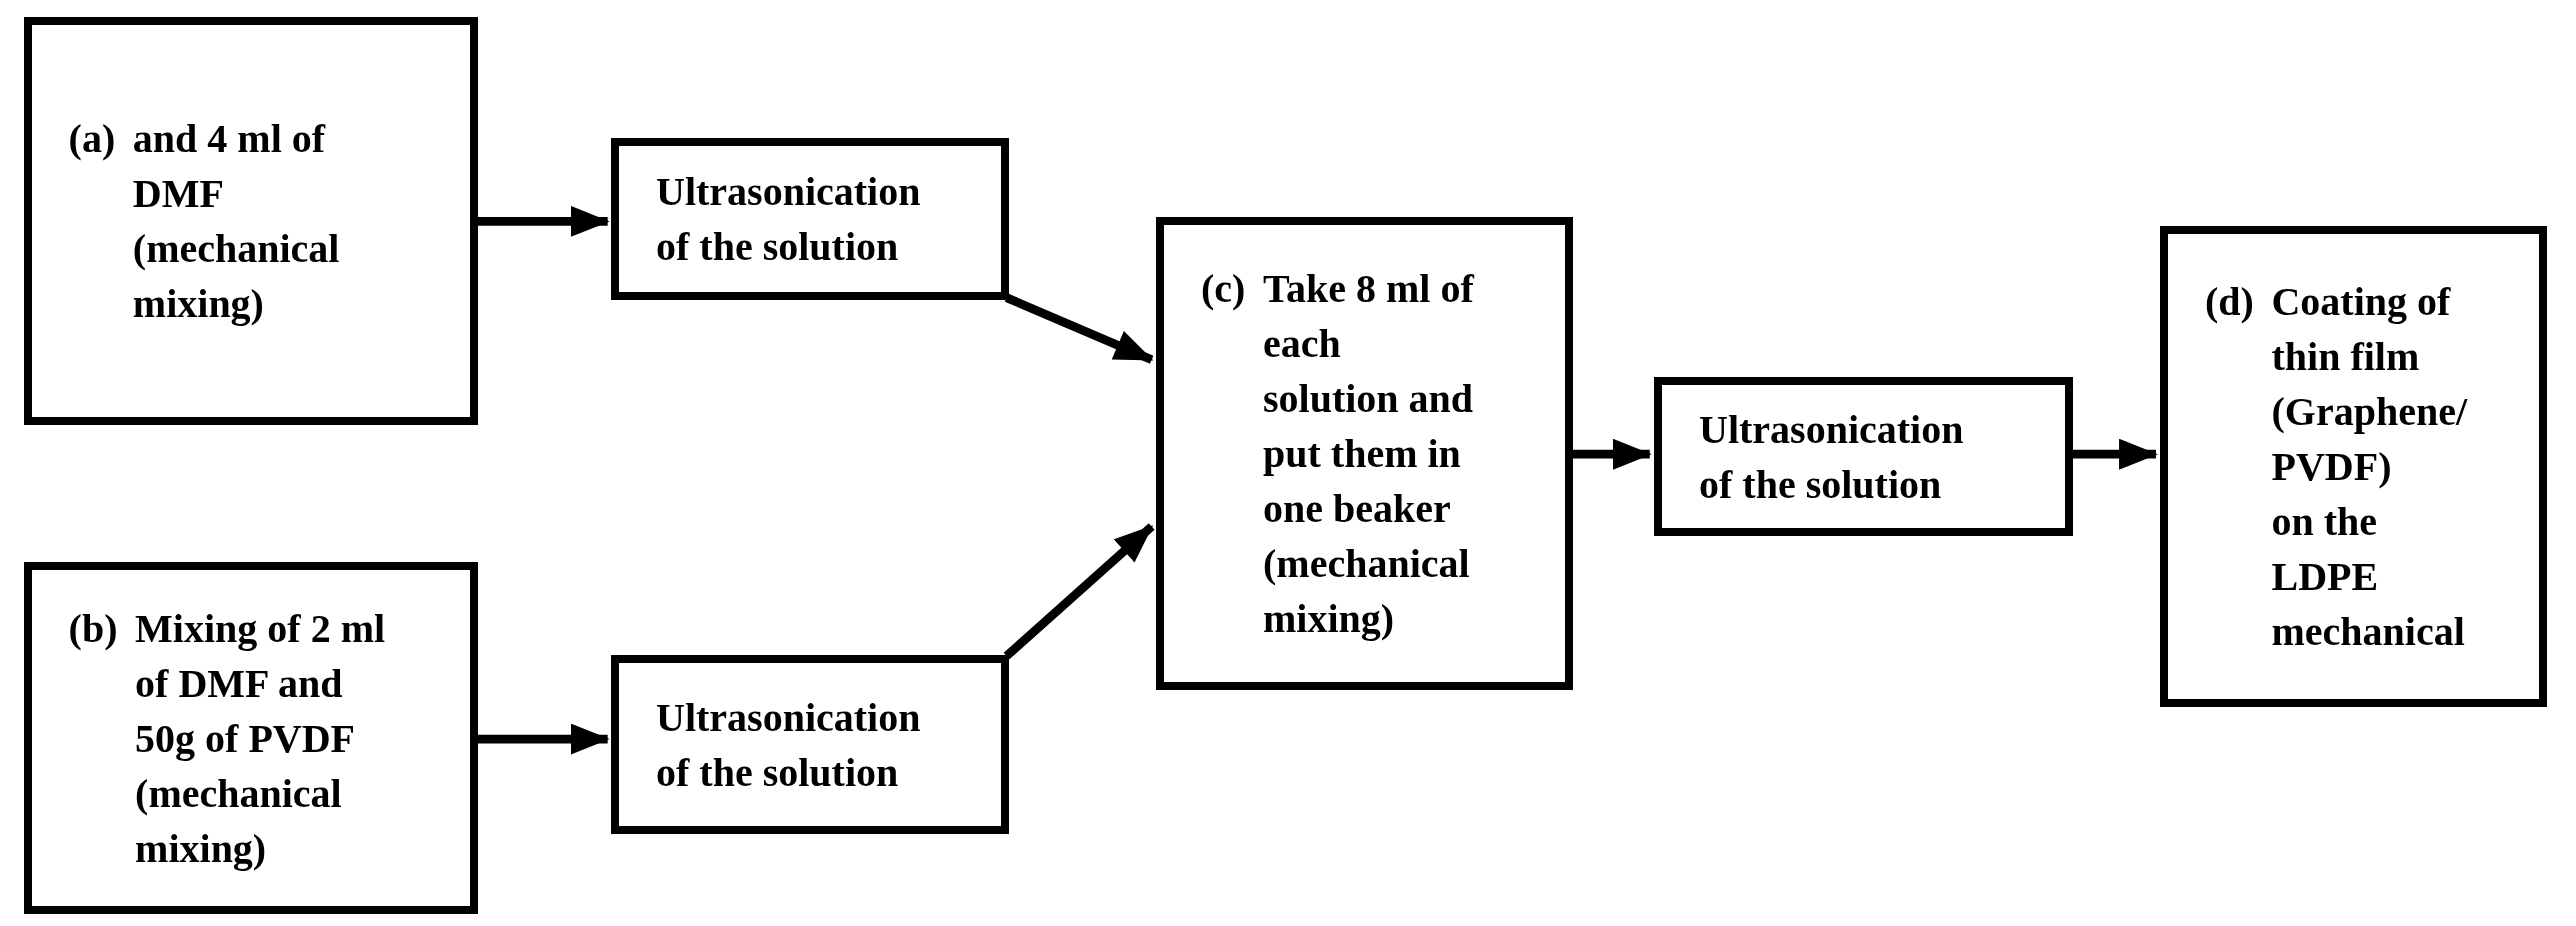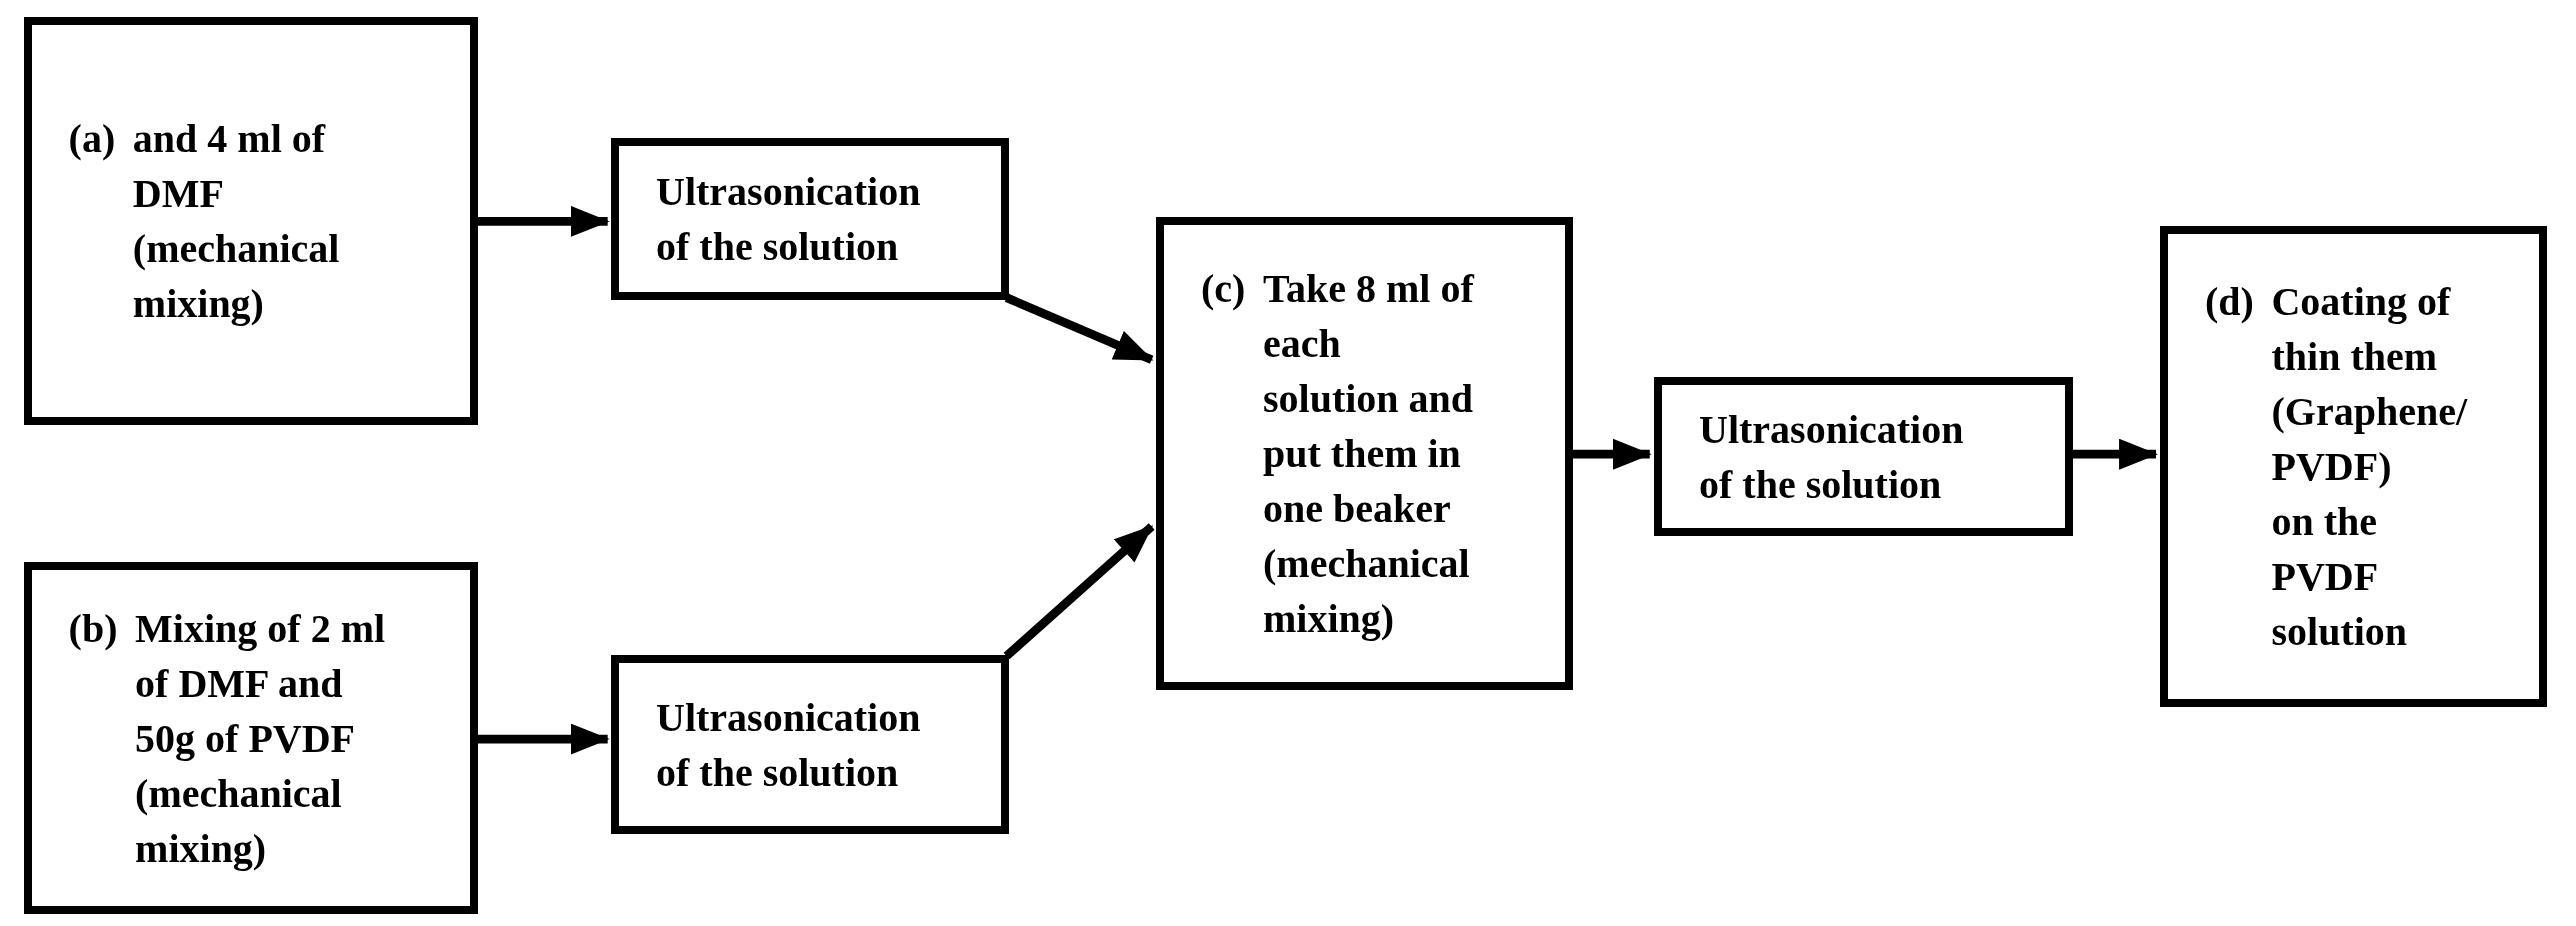--- a/index.html
+++ b/index.html
@@ -144,24 +144,24 @@
         <div>of the solution</div>
       </div>
     </div>
   </div>
 
   <div class="box" id="box-d">
     <div class="label">
       <span class="prefix">(d)</span>
       <div class="lines">
         <div>Coating of</div>
-        <div>thin them</div>
+        <div>thin film</div>
         <div>(Graphene/</div>
         <div>PVDF)</div>
         <div>on the</div>
-        <div>PVDF</div>
-        <div>solution</div>
+        <div>LDPE</div>
+        <div>mechanical</div>
       </div>
     </div>
   </div>
 
 </div>
 
 
 </body></html>

